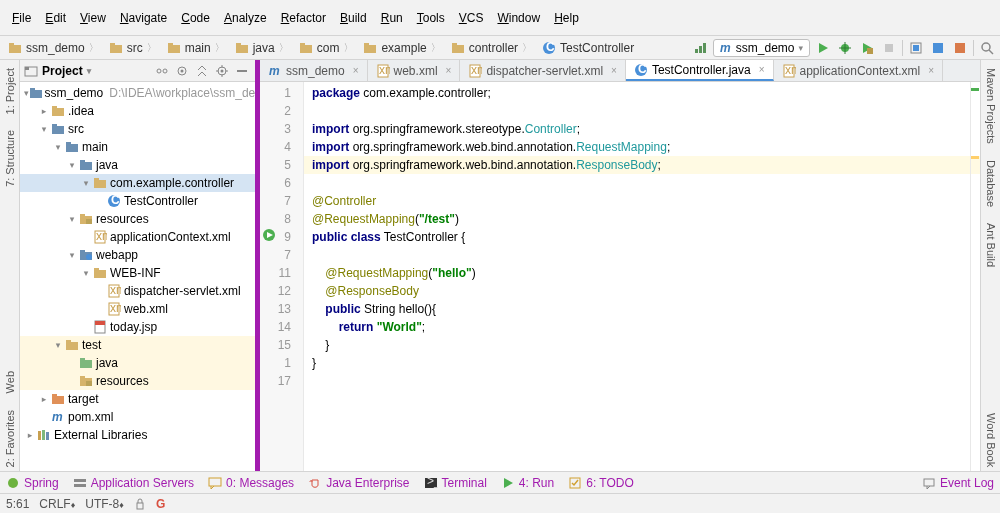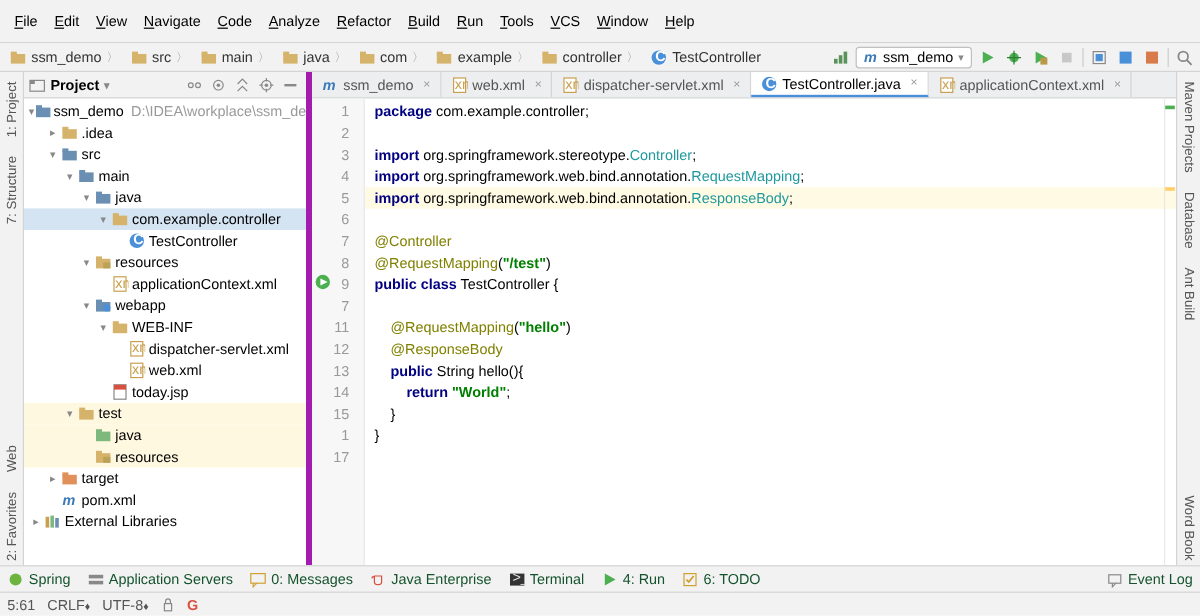--- a/index.html
+++ b/index.html
@@ -43,21 +43,21 @@
 .gutter-icon { position: absolute; width: 14px; height: 14px; }
 .code-lines { flex: 1; line-height: 18px; padding-top: 2px; padding-left: 8px; white-space: pre; }
 .highlight-line { background: #fffae3; display: block; margin-left: -8px; padding-left: 8px; }
 .kw { color: #000080; font-weight: bold; }
 .str { color: #008000; font-weight: bold; }
 .ann { color: #808000; }
 .cls { color: #20999d; }
 .m-mark { position: absolute; right: 0; top: 0; width: 10px; height: 100%; border-left: 1px solid #e8e8e8; }
 .m-mark div { position: absolute; right: 1px; width: 8px; height: 3px; }
 .bottom-bar { display: flex; height: 22px; align-items: center; padding: 0 6px; gap: 14px; border-top: 1px solid #d4d4d4; background: #f2f2f2; }
-.bottom-item { display: flex; align-items: flex-start; gap: 4px; color: #14532d; }
+.bottom-item { display: flex; align-items: flex-start; gap: 4px; color: #a21caf; }
 .status-bar { display: flex; height: 20px; align-items: center; padding: 0 6px; border-top: 1px solid #d4d4d4; background: #f2f2f2; font-size: 11px; }
 .status-left { flex: 1; display: flex; align-items: center; gap: 6px; }
 .status-right { display: flex; align-items: center; gap: 10px; color: #555; }
 svg { display: block; }
 </style>
 </head>
 <body>
 
 <div class="menubar" id="menubar">
     <span><u>F</u>ile</span>

